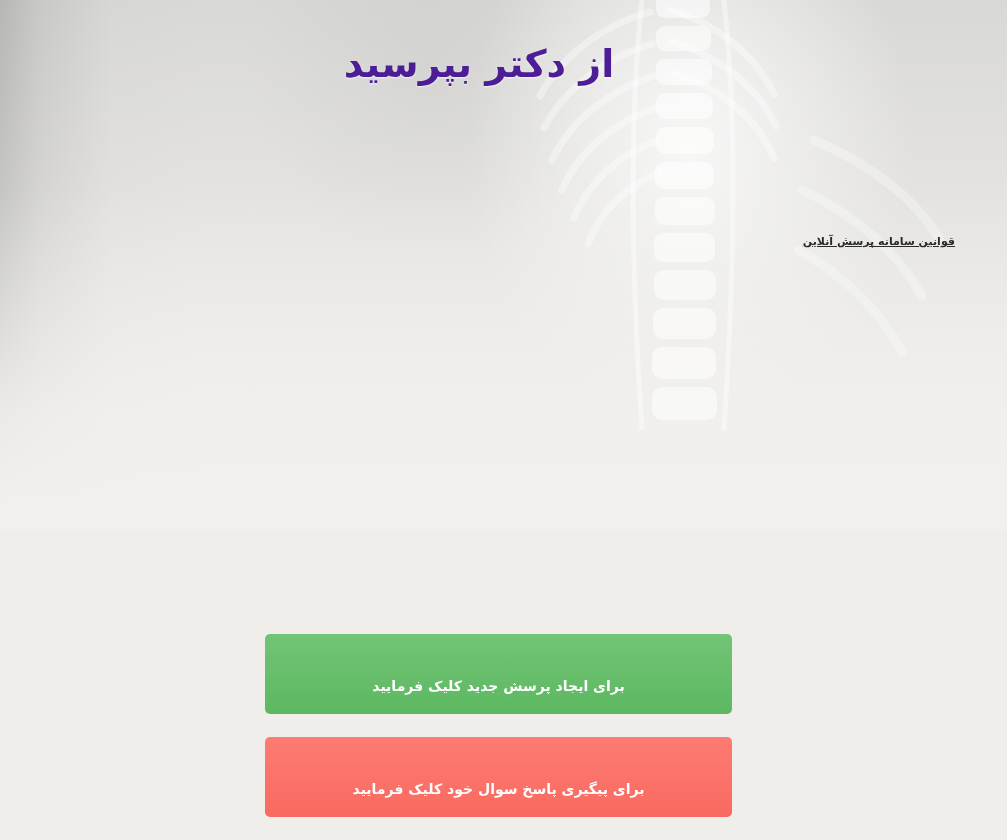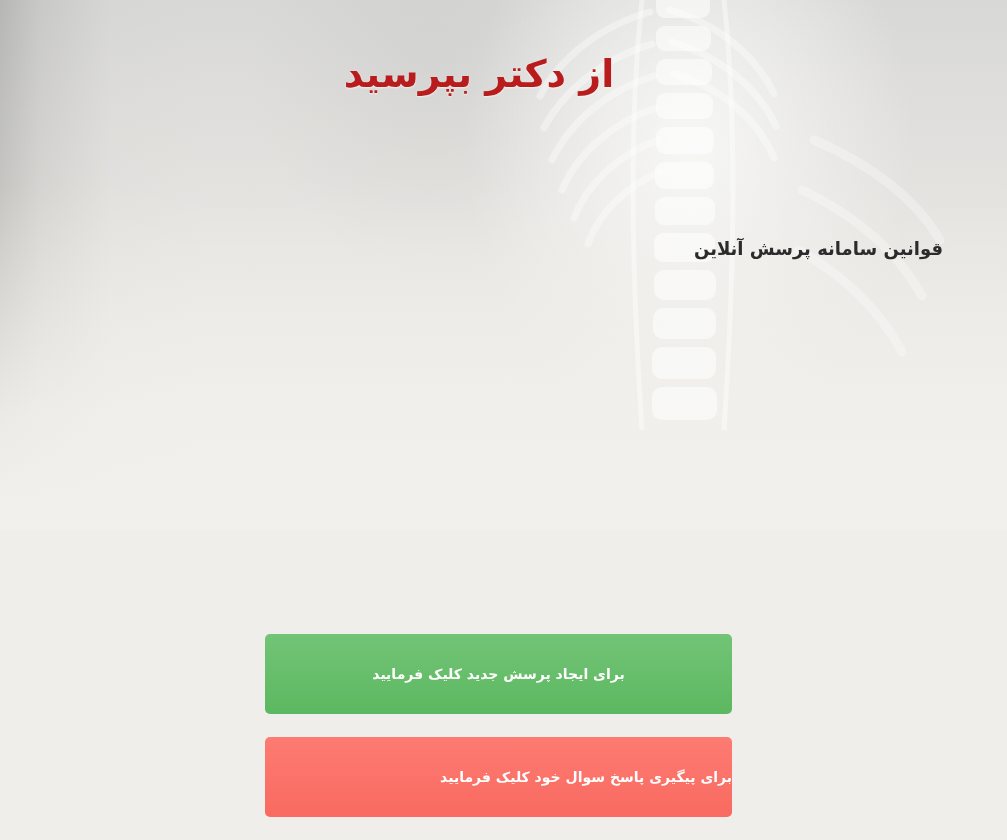--- a/index.html
+++ b/index.html
@@ -75,46 +75,47 @@
     position: absolute;
     left: 790px;
     top: 120px;
     width: 190px;
     height: 260px;
     opacity: .30;
   }
 
   .hero-title {
     position: absolute;
-    top: 52px;
+    top: 42px;
     left: 0;
     width: 958px;
     text-align: center;
     font-size: 38px;
     font-weight: bold;
-    color: #b91c1c;
+    color: #4c1d95;
     letter-spacing: .5px;
     text-shadow: 0 1px 2px rgba(255,255,255,0.65);
   }
 
   
   .rules {
     position: absolute;
     top: 232px;
     right: 52px;
     width: 904px;
     text-align: right;
     direction: rtl;
   }
   .rules p {
-    margin: 0 12px 30px 0;
-    font-size: 18px;
+    margin: 0 0 30px 0;
+    font-size: 11px;
     font-weight: bold;
     line-height: 1.85;
     color: #2b2b2b;
+    text-decoration: underline;
   }
   .rules p:last-child {
     margin-bottom: 0;
   }
 
   
   .actions {
     position: absolute;
     top: 634px;
     left: 265px;
@@ -127,30 +128,29 @@
     line-height: 80px;
     text-align: center;
     border: none;
     border-radius: 5px;
     font-family: "DejaVu Sans", "Liberation Sans", sans-serif;
     font-size: 14px;
     font-weight: bold;
     color: #ffffff;
     cursor: pointer;
     box-sizing: border-box;
-    padding: 0;
+    padding: 12px;
     direction: rtl;
   }
   .btn-new {
     background: linear-gradient(to bottom, #72c476 0%, #5cb860 100%);
     margin-bottom: 23px;
   }
   .btn-track {
     background: linear-gradient(to bottom, #fd7b72 0%, #f96a60 100%);
-    text-align: right;
   }
 </style>
 </head>
 <body>
 
 <div class="page">
 
   <div class="hero">
     <div class="hero-bg"></div>
 

